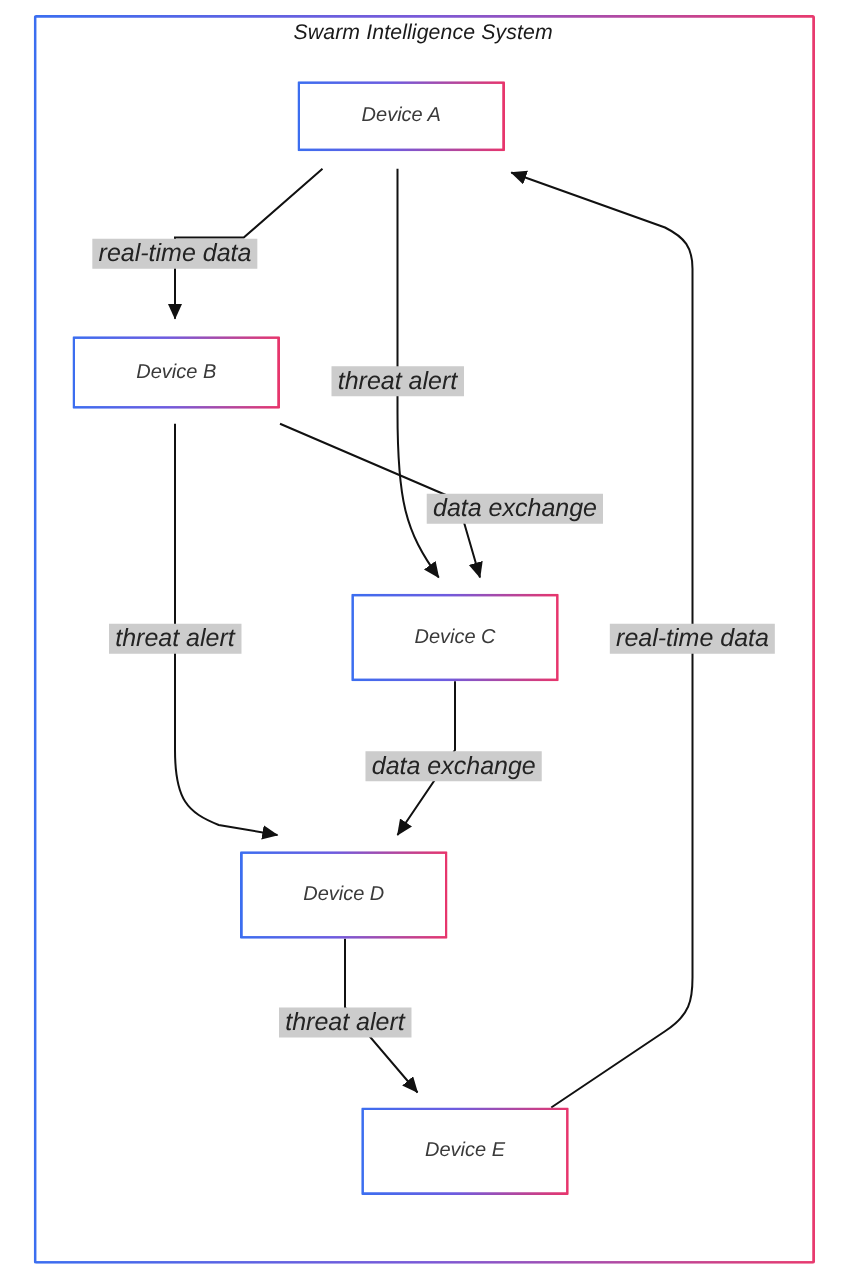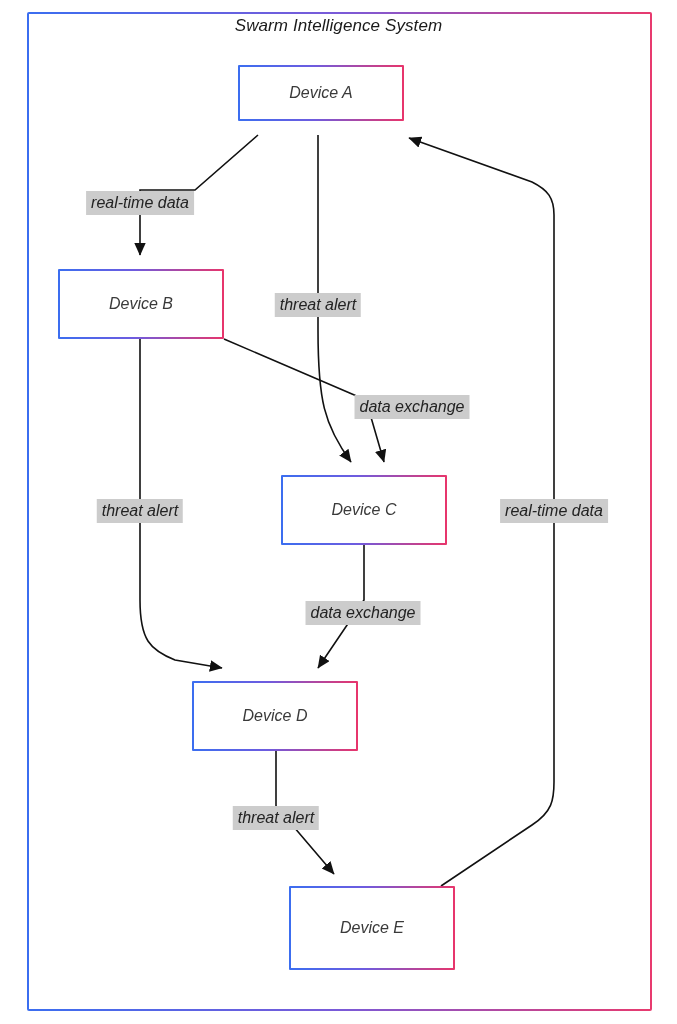--- a/index.html
+++ b/index.html
@@ -65,21 +65,21 @@
     align-items: center;
     justify-content: center;
     font-size: 16px;
     color: #3a3a3a;
   }
   
   .edge-label {
     position: absolute;
     background: #cccccc;
     color: #232323;
-    font-size: 16px;
+    font-size: 20px;
     line-height: 20px;
     padding: 2px 5px;
     white-space: nowrap;
     transform: translate(-50%, -50%);
   }
 </style>
 </head>
 <body>
 
 <div id="canvas">
@@ -108,33 +108,33 @@
     <path d="M276,751 L276,806 L334,874" fill="none" stroke="#111111" stroke-width="1.6" marker-end="url(#arrowhead)"></path>
 
     <path d="M441,886 L532,825 C552,812 554,800 554,782 L554,215
              C554,198 548,190 532,182 L409,138" fill="none" stroke="#111111" stroke-width="1.6" marker-end="url(#arrowhead)"></path>
   </svg>
 
   <div class="device-node" style="left:238px; top:65px; width:166px; height:56px;">
     <span>Device A</span>
   </div>
 
-  <div class="device-node" style="left:58px; top:269px; width:166px; height:70px;">
+  <div class="device-node" style="left:58px; top:269px; width:166px; height:58px;">
     <span>Device B</span>
   </div>
 
   <div class="device-node" style="left:281px; top:475px; width:166px; height:70px;">
     <span>Device C</span>
   </div>
 
   <div class="device-node" style="left:192px; top:681px; width:166px; height:70px;">
     <span>Device D</span>
   </div>
 
-  <div class="device-node" style="left:289px; top:886px; width:166px; height:84px;">
+  <div class="device-node" style="left:289px; top:886px; width:166px; height:70px;">
     <span>Device E</span>
   </div>
 
   <div class="edge-label" style="left:140px; top:203px;">real-time data</div>
 
   <div class="edge-label" style="left:318px; top:305px;">threat alert</div>
 
   <div class="edge-label" style="left:412px; top:407px;">data exchange</div>
 
   <div class="edge-label" style="left:140px; top:511px;">threat alert</div>

